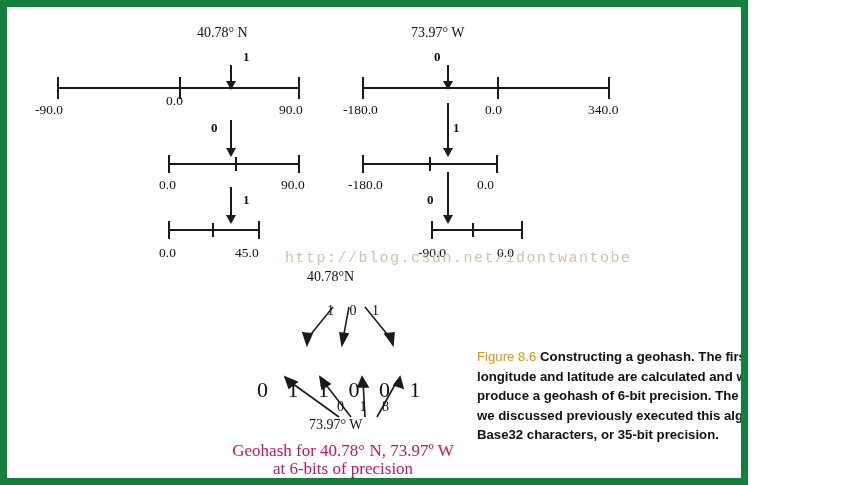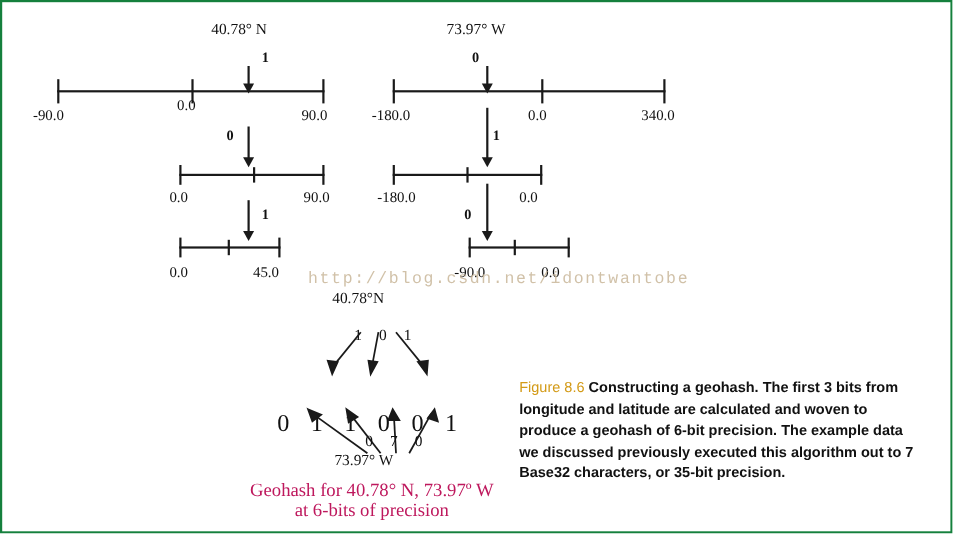--- a/index.html
+++ b/index.html
@@ -5,25 +5,25 @@
   html, body {
     margin: 0;
     padding: 0;
     background: #ffffff;
   }
   body {
     font-family: "Liberation Serif", serif;
   }
   #root {
     position: relative;
-    width: 866px;
+    width: 748px;
     height: 485px;
     background: #ffffff;
     overflow: hidden;
-    border: 2px solid #15803d;
+    border: 7px solid #15803d;
     box-sizing: border-box;
   }
   .abs { position: absolute; }
 
   
   .axis-line {
     position: absolute;
     background: #1a1a1a;
     height: 2px;
   }
@@ -216,21 +216,21 @@
       <polygon points="8,2 20,7 12,13"></polygon>
       <line x1="46" y1="6" x2="74" y2="42"></line>
       <polygon points="43,2 53,9 45,14"></polygon>
       <line x1="86" y1="6" x2="88" y2="42"></line>
       <polygon points="85,2 91,12 81,12"></polygon>
       <line x1="120" y1="6" x2="100" y2="42"></line>
       <polygon points="123,2 126,13 117,10"></polygon>
     </g>
   </svg>
 
-  <div class="small-bits" style="left:330px; top:392px;">0 7 0</div>
+  <div class="small-bits" style="left:330px; top:392px;">0 1 8</div>
   <div class="coord-lbl" style="left:302px; top:410px;">73.97° W</div>
 
   <div class="caption-line" style="left:216px; top:434px; width:240px;">Geohash for 40.78° N, 73.97º W</div>
   <div class="caption-line" style="left:216px; top:452px; width:240px;">at 6-bits of precision</div>
 
   <div class="fig-caption" style="left:470px; top:340px;">
     <span class="fig-num">Figure 8.6</span>
     <span>Constructing a geohash. The first 3 bits from longitude and latitude are calculated and woven to produce a geohash of 6-bit precision. The example data we discussed previously executed this algorithm out to 7 Base32 characters, or 35-bit precision.</span>
   </div>
 

